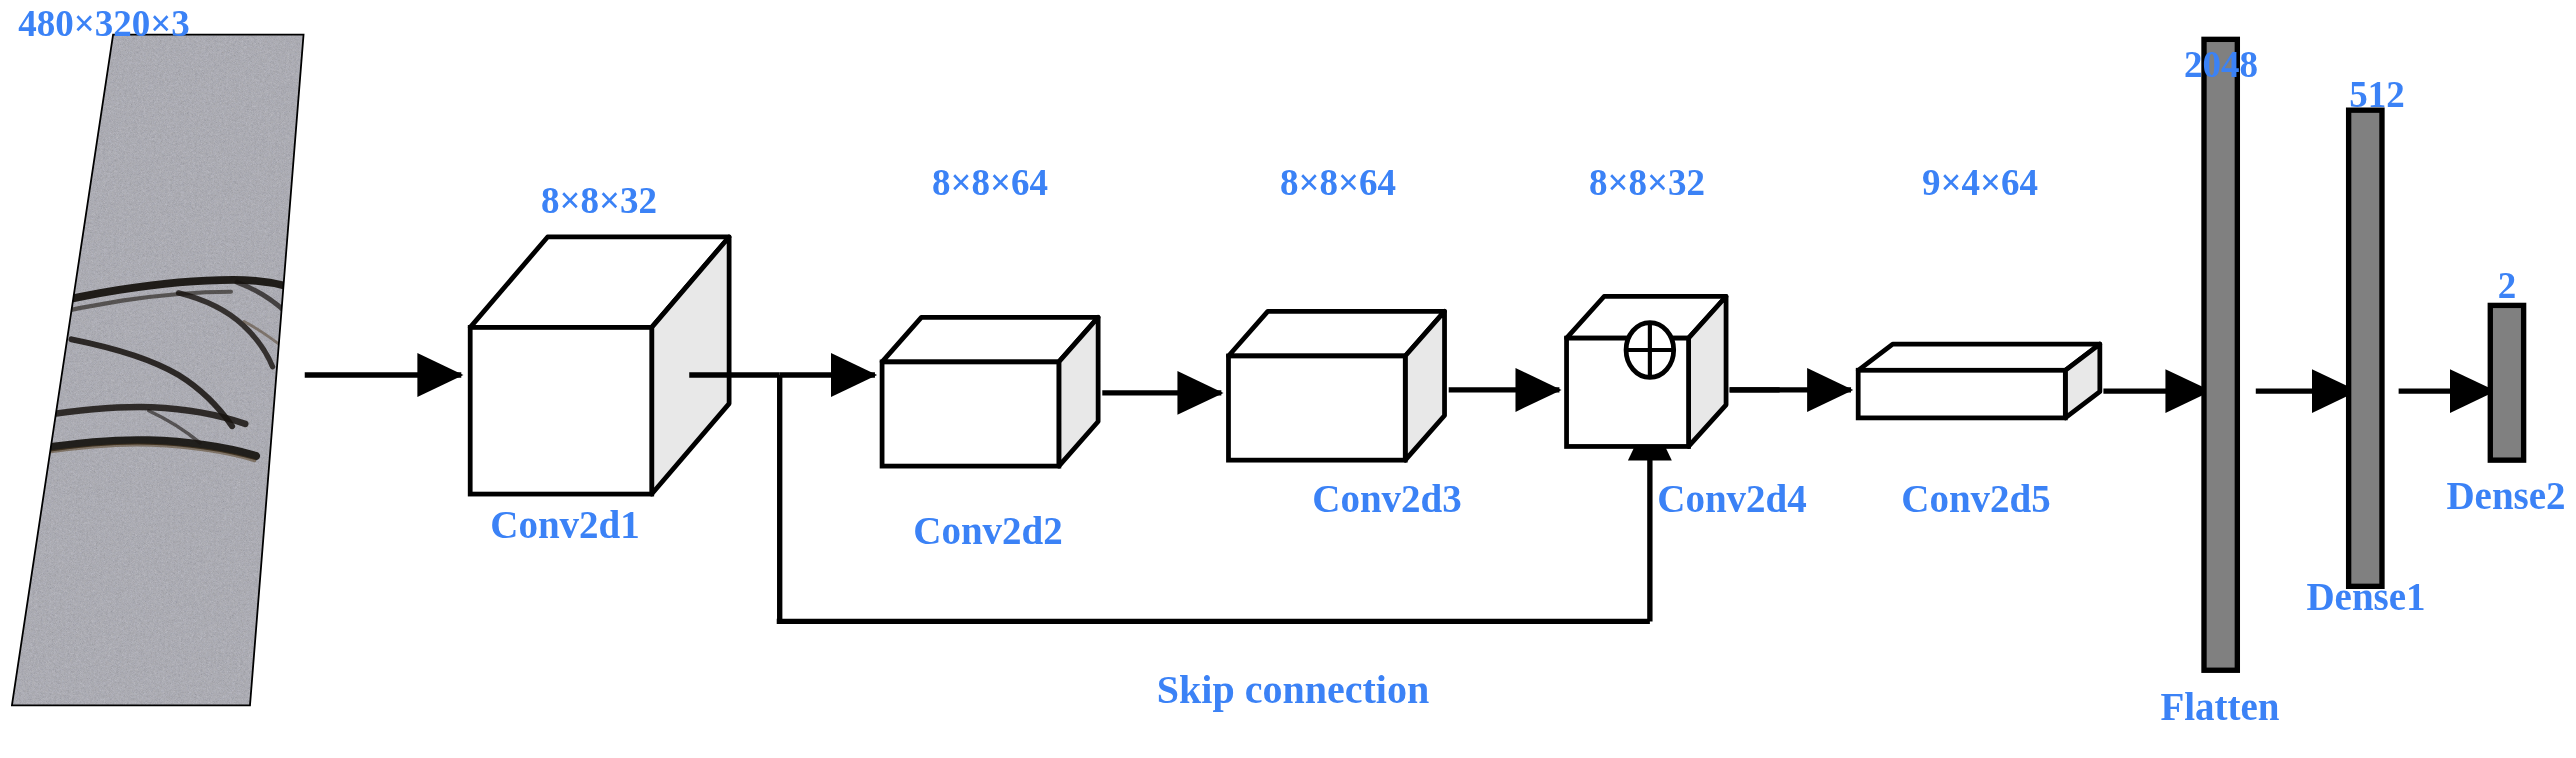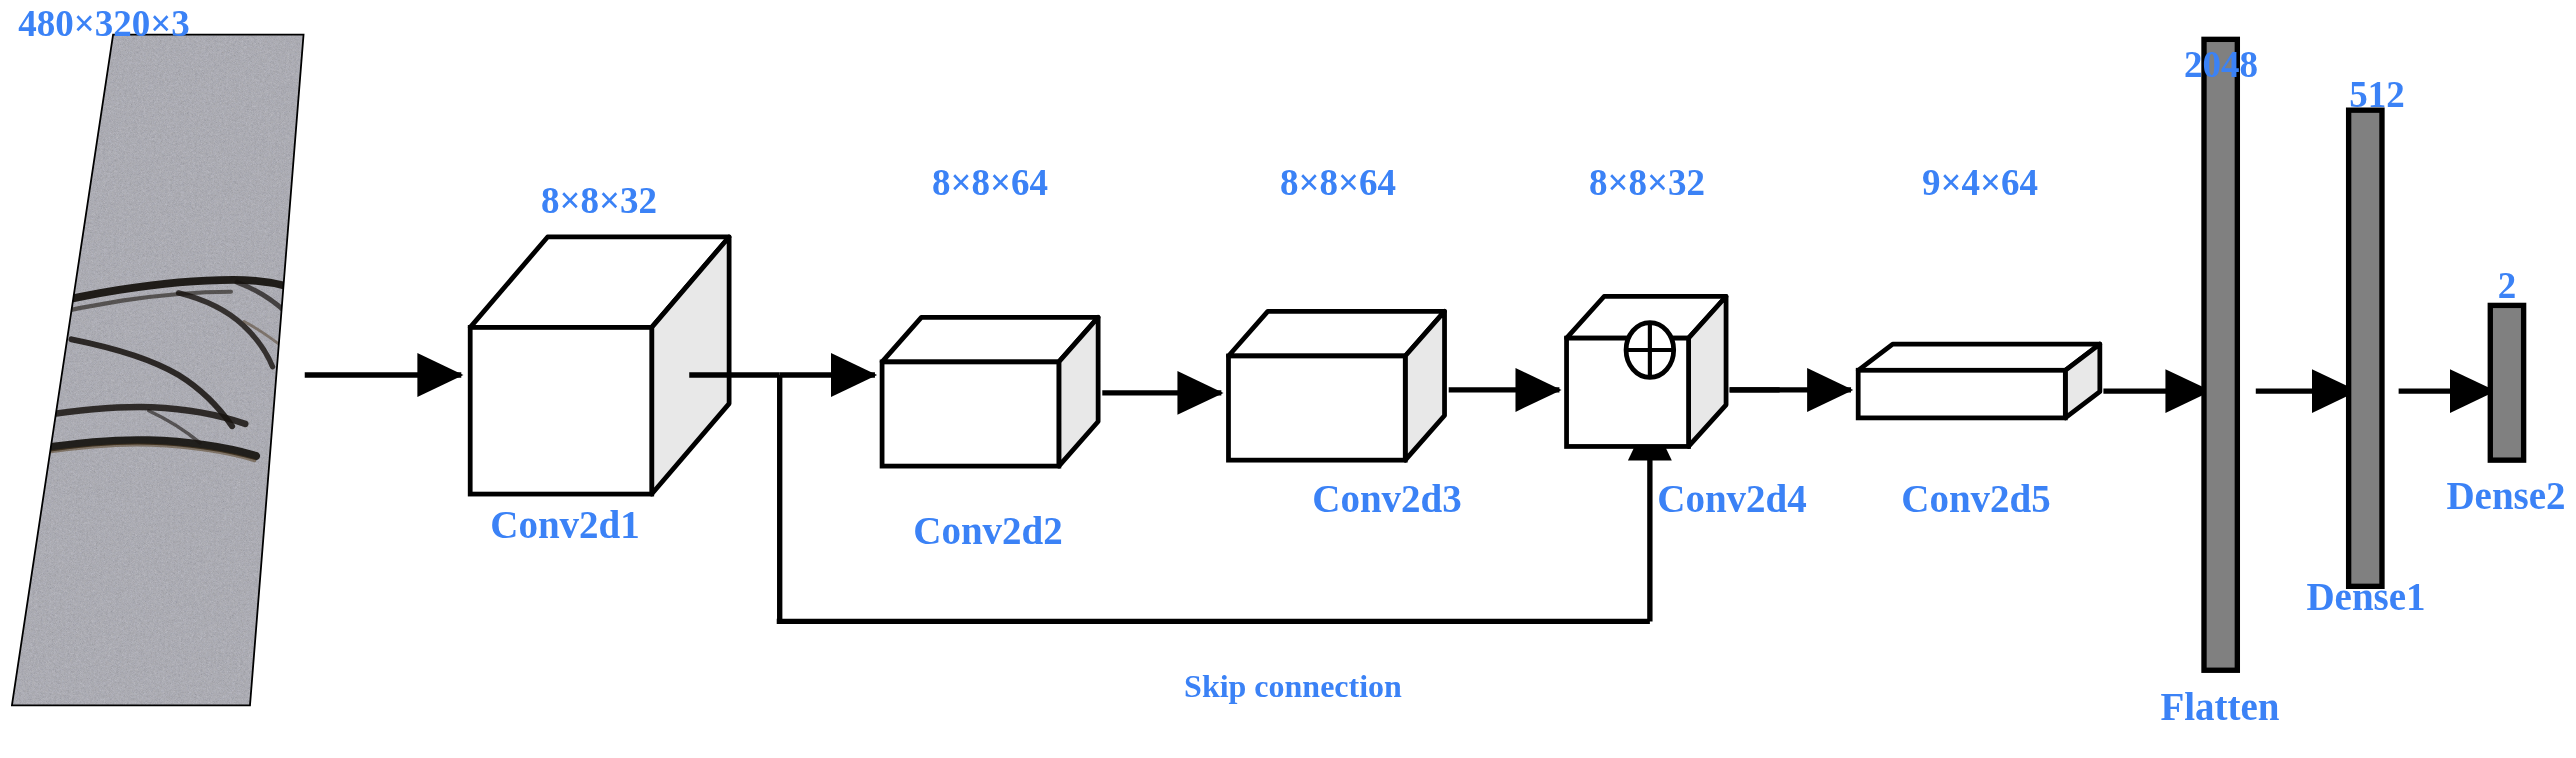--- a/index.html
+++ b/index.html
@@ -30,21 +30,21 @@
     color: #3b82f6;
     font-family: "Liberation Serif", "DejaVu Serif", serif;
     font-weight: bold;
     line-height: 1;
     transform: translateX(-50%);
     user-select: none;
   }
   .lbl-dim   { font-size: 37px; }
   .lbl-name  { font-size: 39px; }
   .lbl-units { font-size: 37px; }
-  .lbl-skip  { font-size: 32px; }
+  .lbl-skip  { font-size: 40px; }
 </style>
 </head>
 <body>
 
 <div id="canvas">
 
   <svg id="diagram-svg" viewBox="0 0 4328 1275" xmlns="http://www.w3.org/2000/svg">
     <defs>
 
       <filter id="asphalt" x="0" y="0" width="100%" height="100%">

